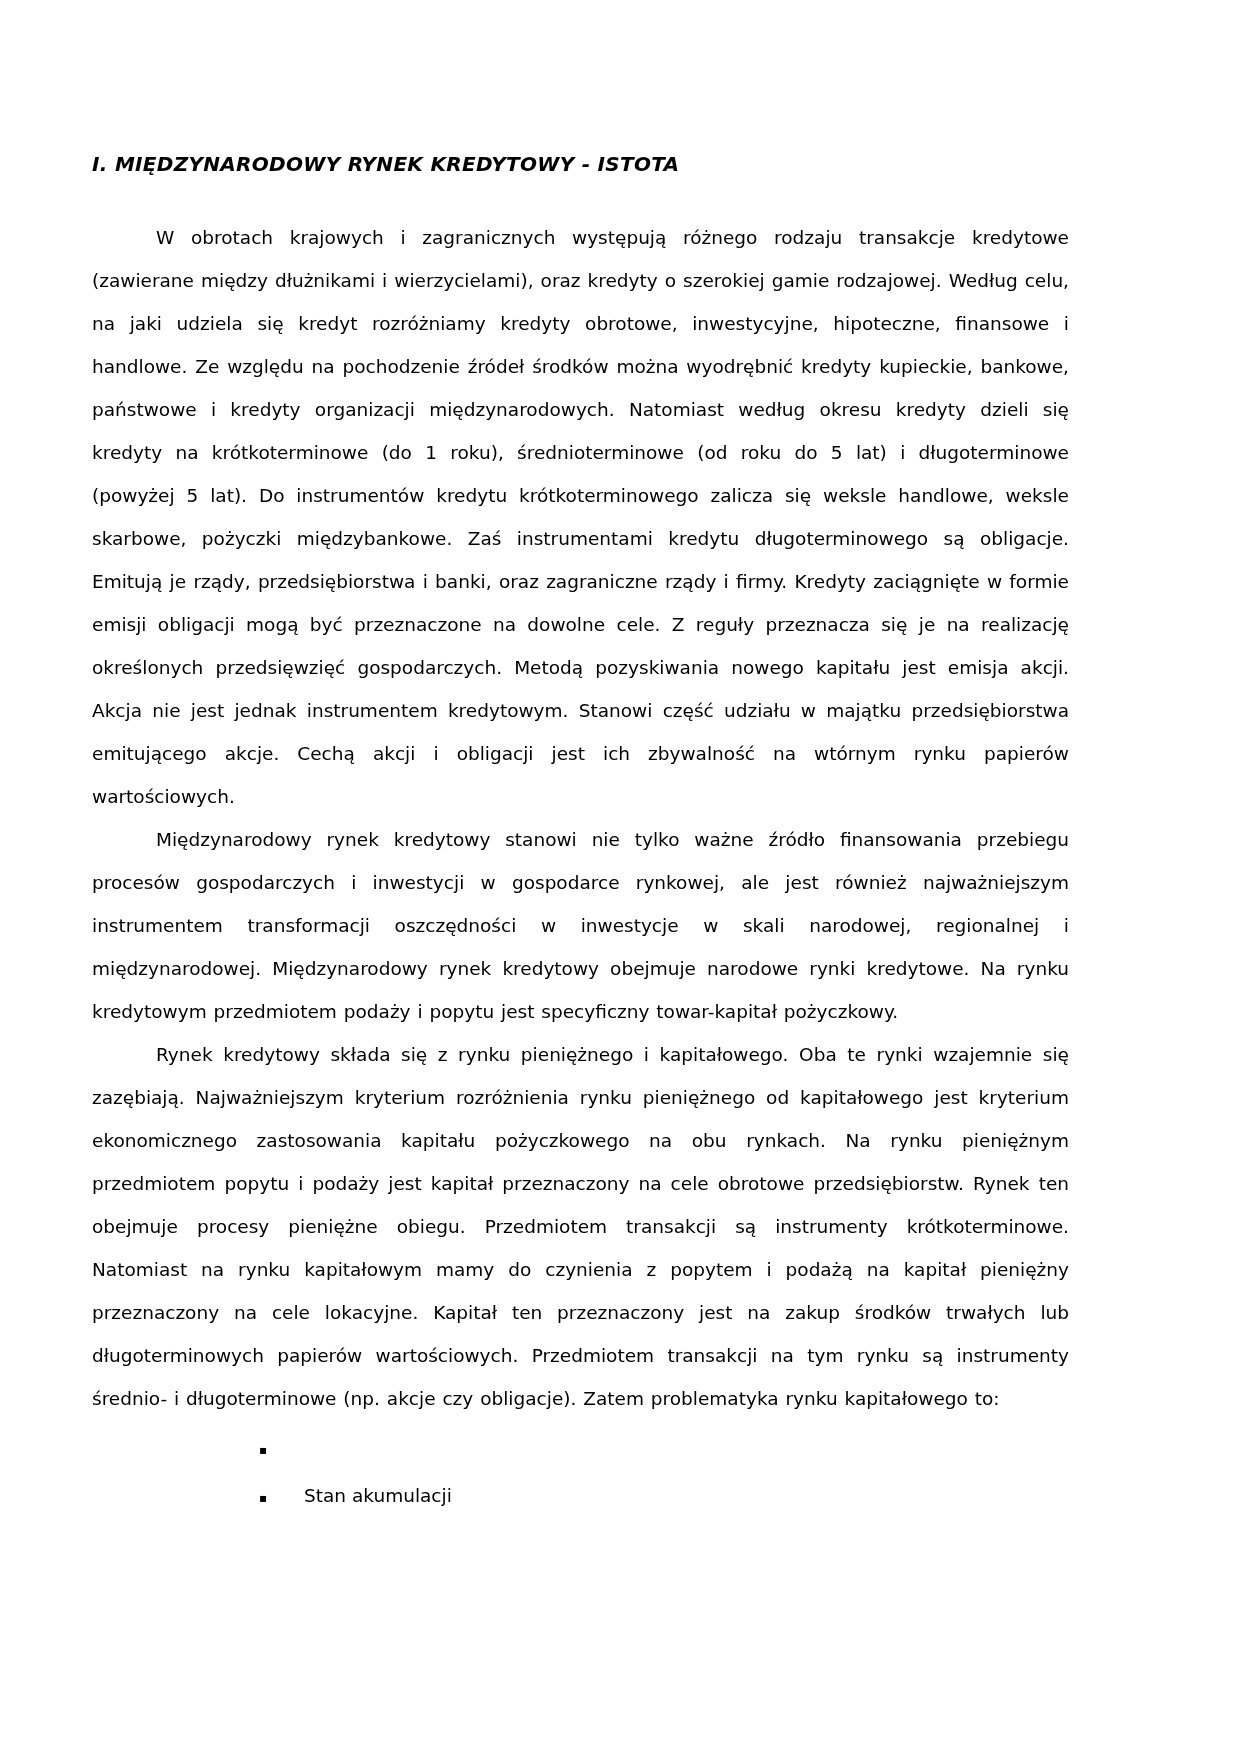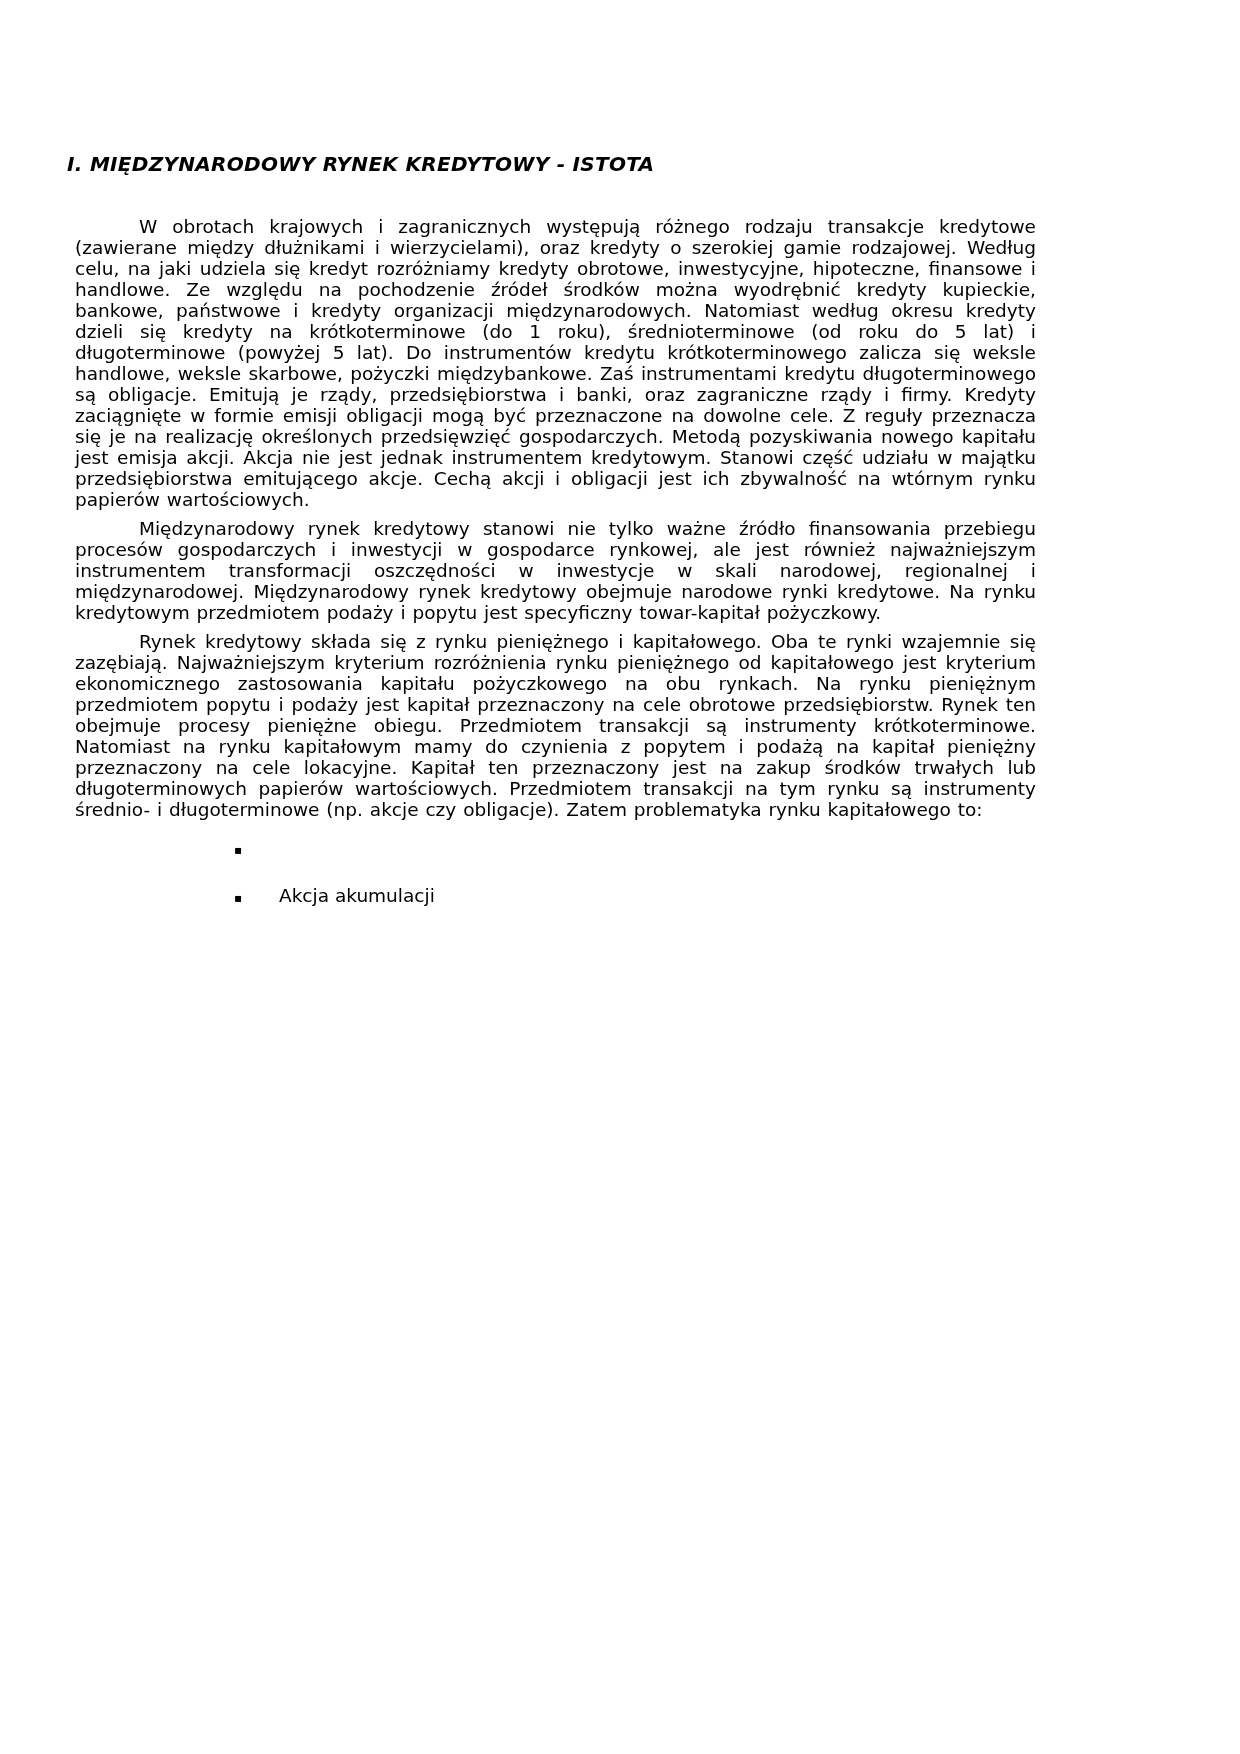--- a/index.html
+++ b/index.html
@@ -9,38 +9,38 @@
     background: #ffffff;
   }
   .page {
     position: relative;
     width: 1240px;
     height: 1754px;
     background: #ffffff;
     color: #000000;
     font-family: "DejaVu Sans", "Liberation Sans", sans-serif;
     box-sizing: border-box;
-    padding: 152px 130px 0 67px;
+    padding: 152px 130px 0 92px;
     overflow: hidden;
   }
   .doc-title {
     font-size: 20px;
     font-weight: bold;
     font-style: italic;
     letter-spacing: 0.3px;
     margin: 0 0 40px 0;
     white-space: nowrap;
   }
   .body-text {
     width: 977px;
   }
   .para {
-    margin: 8px;
+    margin: 0;
     font-size: 18.5px;
-    line-height: 21px;
+    line-height: 43px;
     text-align: justify;
     text-indent: 64px;
     word-spacing: 1px;
   }
   .bullets {
     list-style: none;
     margin: 8px 0 0 0;
     padding: 0;
   }
   .bullet-item {
@@ -71,17 +71,17 @@
     <p class="para">Międzynarodowy rynek kredytowy stanowi nie tylko ważne źródło finansowania przebiegu procesów gospodarczych i inwestycji w gospodarce rynkowej, ale jest również najważniejszym instrumentem transformacji oszczędności w inwestycje w skali narodowej, regionalnej i międzynarodowej.  Międzynarodowy rynek kredytowy obejmuje narodowe rynki kredytowe. Na rynku kredytowym przedmiotem podaży i popytu jest specyficzny towar-kapitał pożyczkowy.</p>
 
     <p class="para">Rynek kredytowy składa się z rynku pieniężnego i kapitałowego. Oba te rynki wzajemnie się zazębiają. Najważniejszym kryterium rozróżnienia rynku pieniężnego od kapitałowego jest kryterium ekonomicznego zastosowania kapitału pożyczkowego na obu rynkach. Na rynku pieniężnym przedmiotem popytu i podaży jest kapitał przeznaczony na cele obrotowe przedsiębiorstw. Rynek ten obejmuje procesy pieniężne obiegu. Przedmiotem transakcji są instrumenty krótkoterminowe. Natomiast na rynku kapitałowym mamy do czynienia z popytem i podażą na kapitał pieniężny przeznaczony na cele lokacyjne. Kapitał ten przeznaczony jest na zakup środków trwałych lub długoterminowych papierów wartościowych. Przedmiotem transakcji na tym rynku są instrumenty średnio- i długoterminowe (np. akcje czy obligacje). Zatem problematyka rynku kapitałowego to:</p>
 
     <ul class="bullets">
       <li class="bullet-item">
         <span class="marker">▪</span>
       </li>
       <li class="bullet-item">
         <span class="marker">▪</span>
-        <span class="bullet-text">Akcja akumulacji</span>
+        <span class="bullet-text">Stan akumulacji</span>
       </li>
     </ul>
   </div>
 </div>
 
 </body></html>

